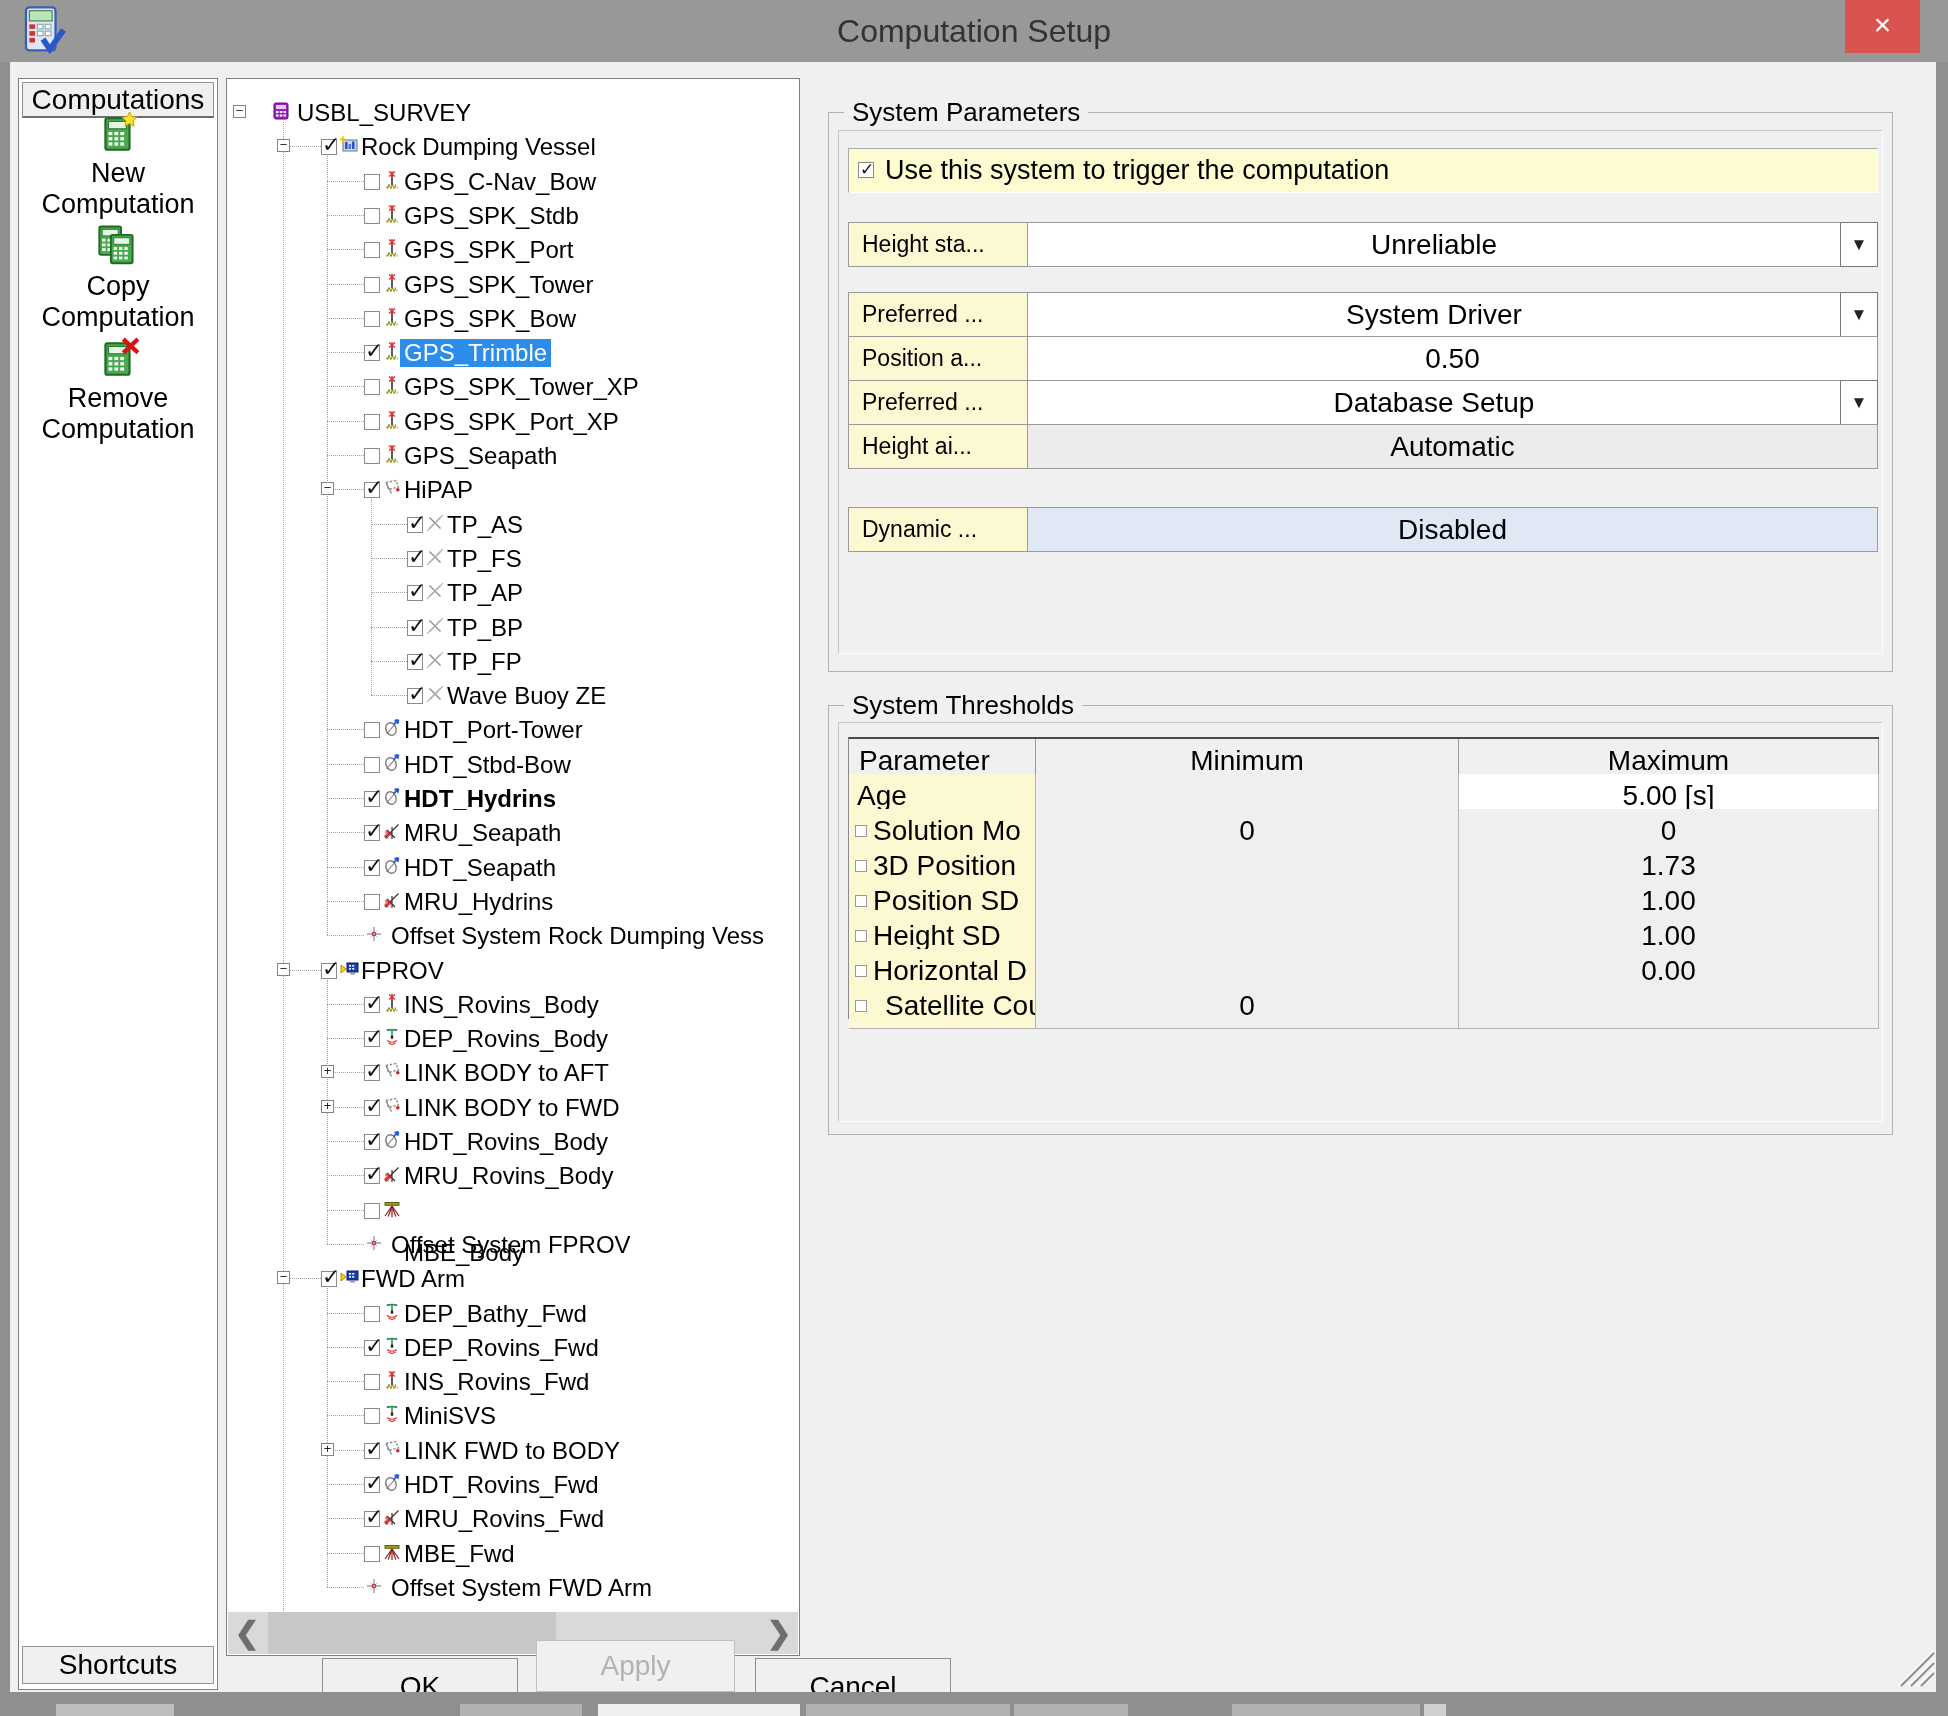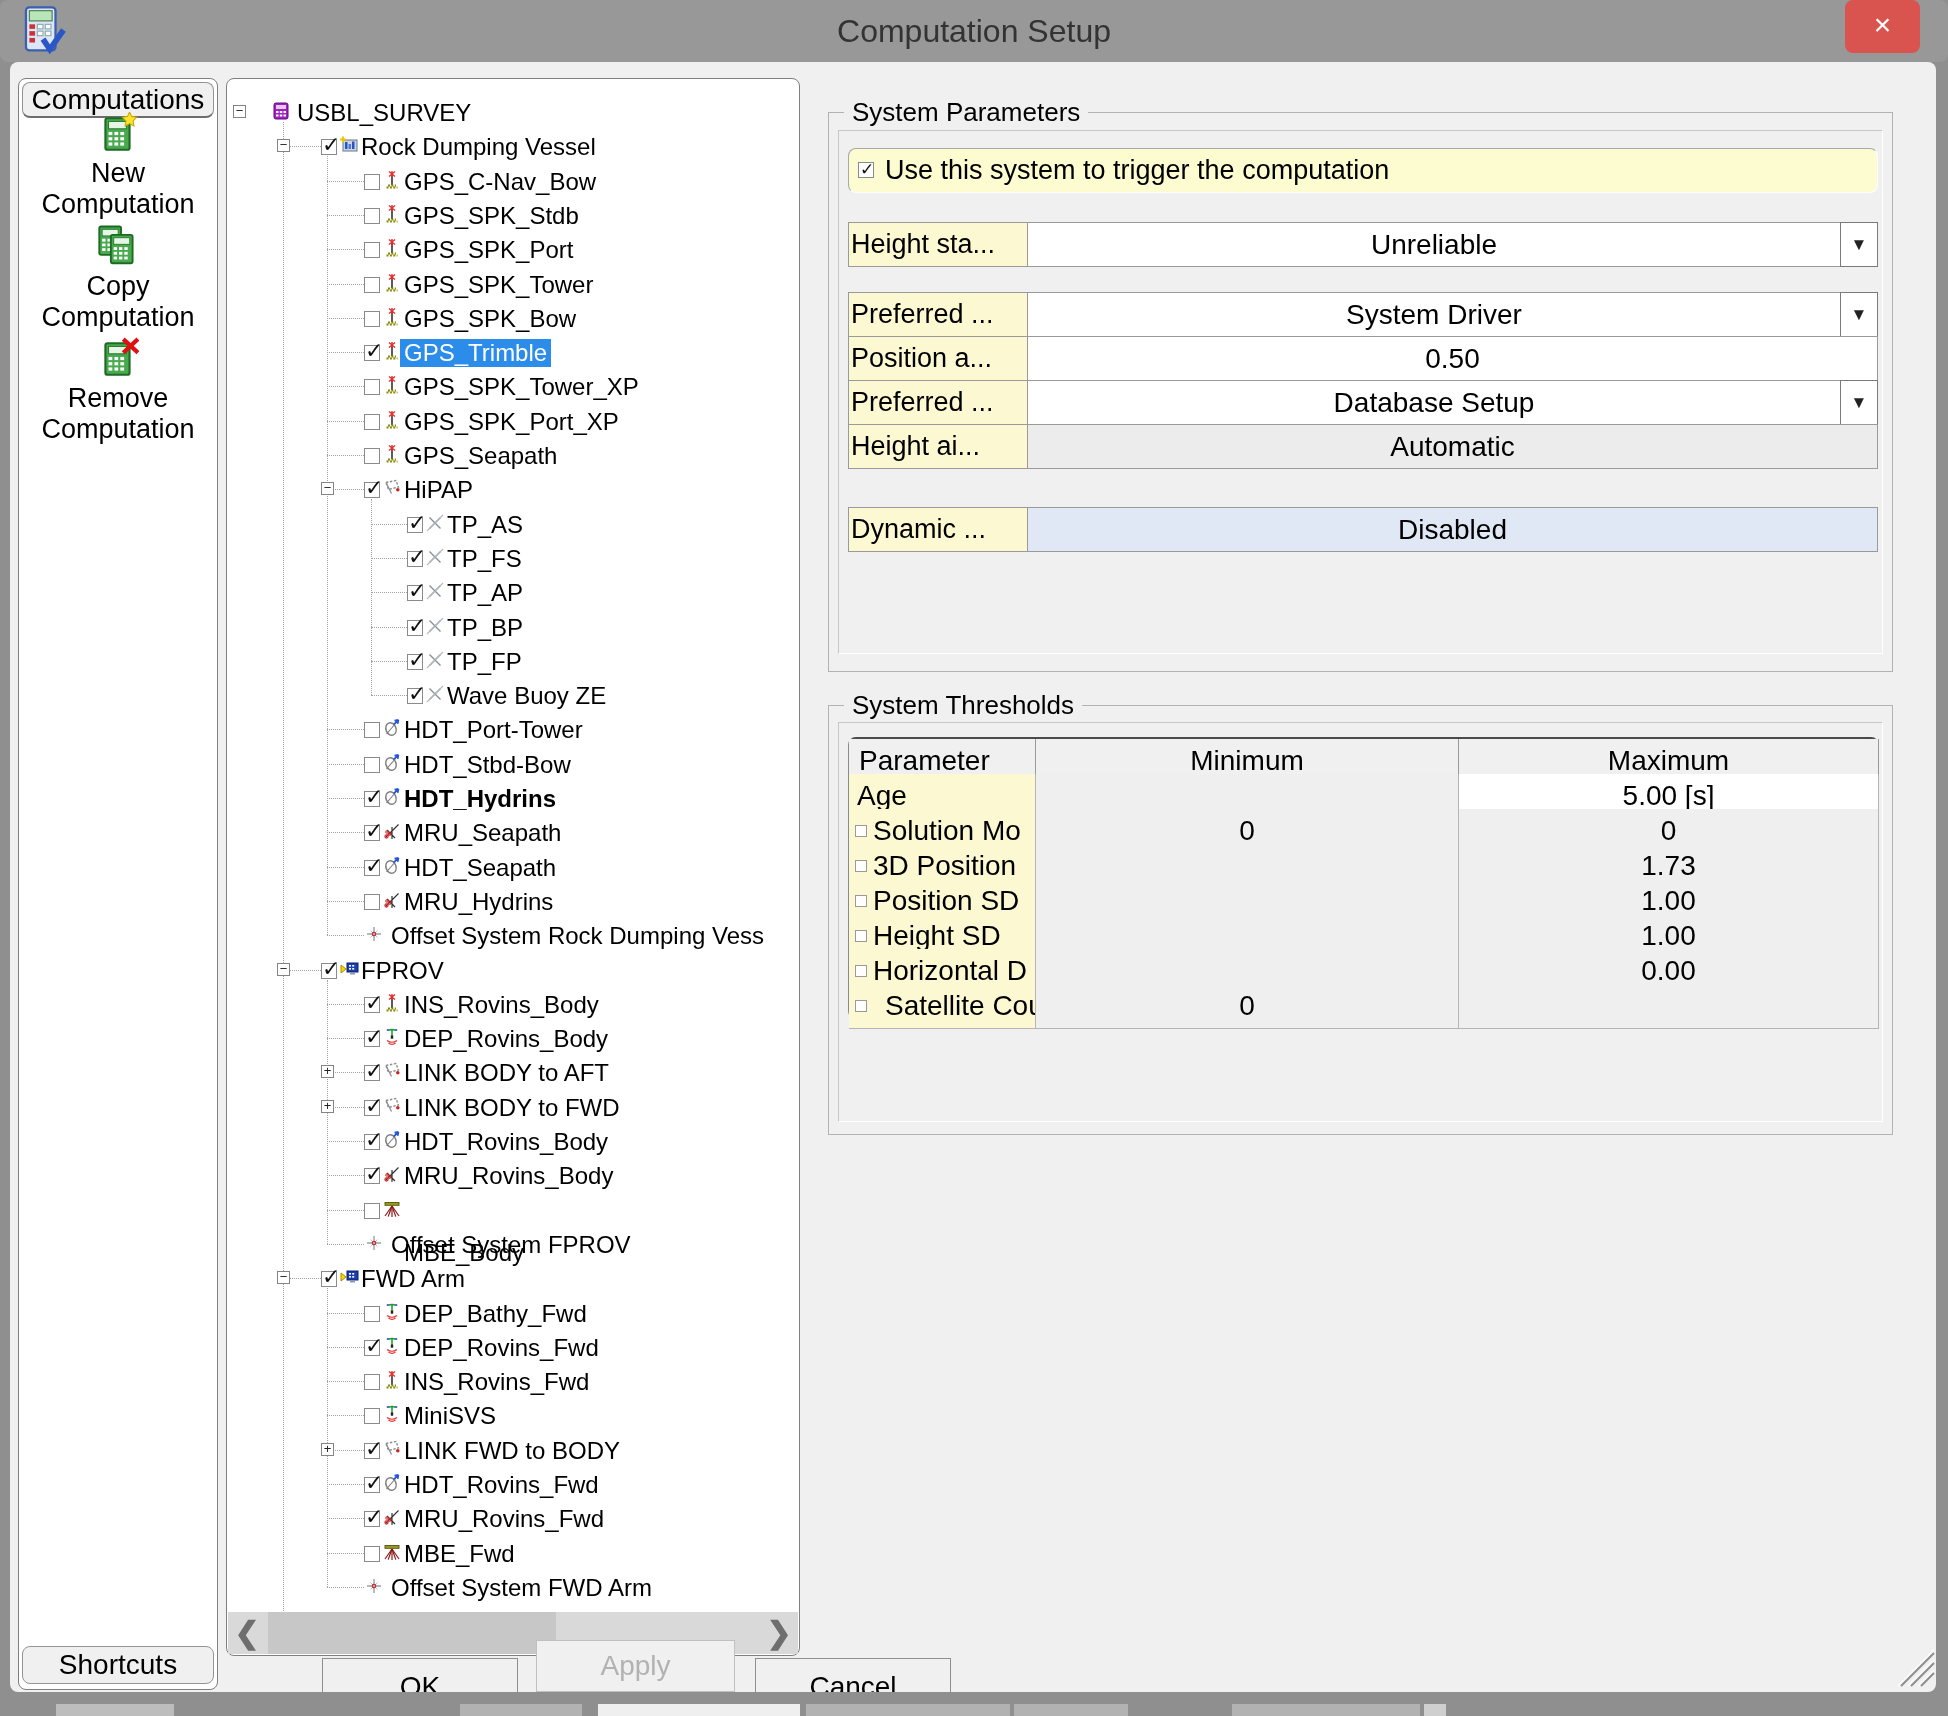--- a/index.html
+++ b/index.html
@@ -1,21 +1,21 @@
 <!DOCTYPE html>
 <html><head>
 <meta charset="utf-8">
 <style>
   html,body{margin:0;padding:0;}
   body{
     width:1948px;height:1716px;position:relative;overflow:hidden;
     background:#8f8f8f;font-family:"Liberation Sans",sans-serif;color:#000;
     -webkit-font-smoothing:antialiased;
   }
-  .abs{position:absolute;border-radius:8px;}
+  .abs{position:absolute;}
   
   #titlebar{left:0;top:0;width:1948px;height:62px;background:#989898;}
   #title{left:0;top:0;width:1948px;height:62px;line-height:62px;text-align:center;
          font-size:32px;color:#333;}
   #app-icon{left:20px;top:5px;}
   #close-btn{left:1845px;top:0;width:75px;height:53px;background:#d9534f;cursor:pointer;
              color:#fff;font-size:30px;line-height:50px;text-align:center;}
   
   #content{left:10px;top:62px;width:1926px;height:1630px;background:#f0f0f0;}
   
@@ -53,21 +53,21 @@
            text-align:center;font-size:28px;cursor:pointer;}
   #btn-ok{left:322px;top:1658px;width:196px;height:58px;line-height:56px;}
   #btn-apply{left:536px;top:1640px;width:199px;height:52px;line-height:50px;color:#b2b2b2;border-color:#c0c0c0;}
   #btn-cancel{left:755px;top:1658px;width:196px;height:58px;line-height:56px;}
   
   .groupbox{position:absolute;border:1px solid #b3b3b3;box-sizing:border-box;}
   .grouplabel{position:absolute;background:#f0f0f0;font-size:26px;padding:0 8px;line-height:28px;}
   .sunken{position:absolute;border:1px solid #c6c6c6;border-right-color:#fff;border-bottom-color:#fff;box-sizing:border-box;}
   
   .f-label{position:absolute;width:180px;height:45px;background:#fcf9d2;border:1px solid #9a9a9a;
-           box-sizing:border-box;font-size:27px;line-height:43px;padding-left:2px;white-space:nowrap;overflow:hidden;}
+           box-sizing:border-box;font-size:23px;line-height:43px;padding-left:13px;white-space:nowrap;overflow:hidden;}
   .f-value{position:absolute;height:45px;border:1px solid #9a9a9a;box-sizing:border-box;
            font-size:28px;line-height:43px;text-align:center;white-space:nowrap;}
   .f-arrow{position:absolute;width:38px;height:45px;background:#fff;border:1px solid #7a7a7a;
            box-sizing:border-box;text-align:center;font-size:17px;line-height:43px;color:#222;cursor:pointer;}
   #trigger-bar{left:848px;top:148px;width:1030px;height:45px;background:#fdfbd0;
                border:1px solid #a8a8a8;border-right-color:#fdfdfd;border-bottom-color:#fdfdfd;box-sizing:border-box;}
   #trigger-label{position:absolute;left:36px;top:0;font-size:27px;line-height:43px;}
   
   #ttable{left:848px;top:737px;width:1030px;border-top:2px solid #4a4a4a;border-left:1px solid #8a8a8a;}
   .trow{position:relative;height:35px;}

